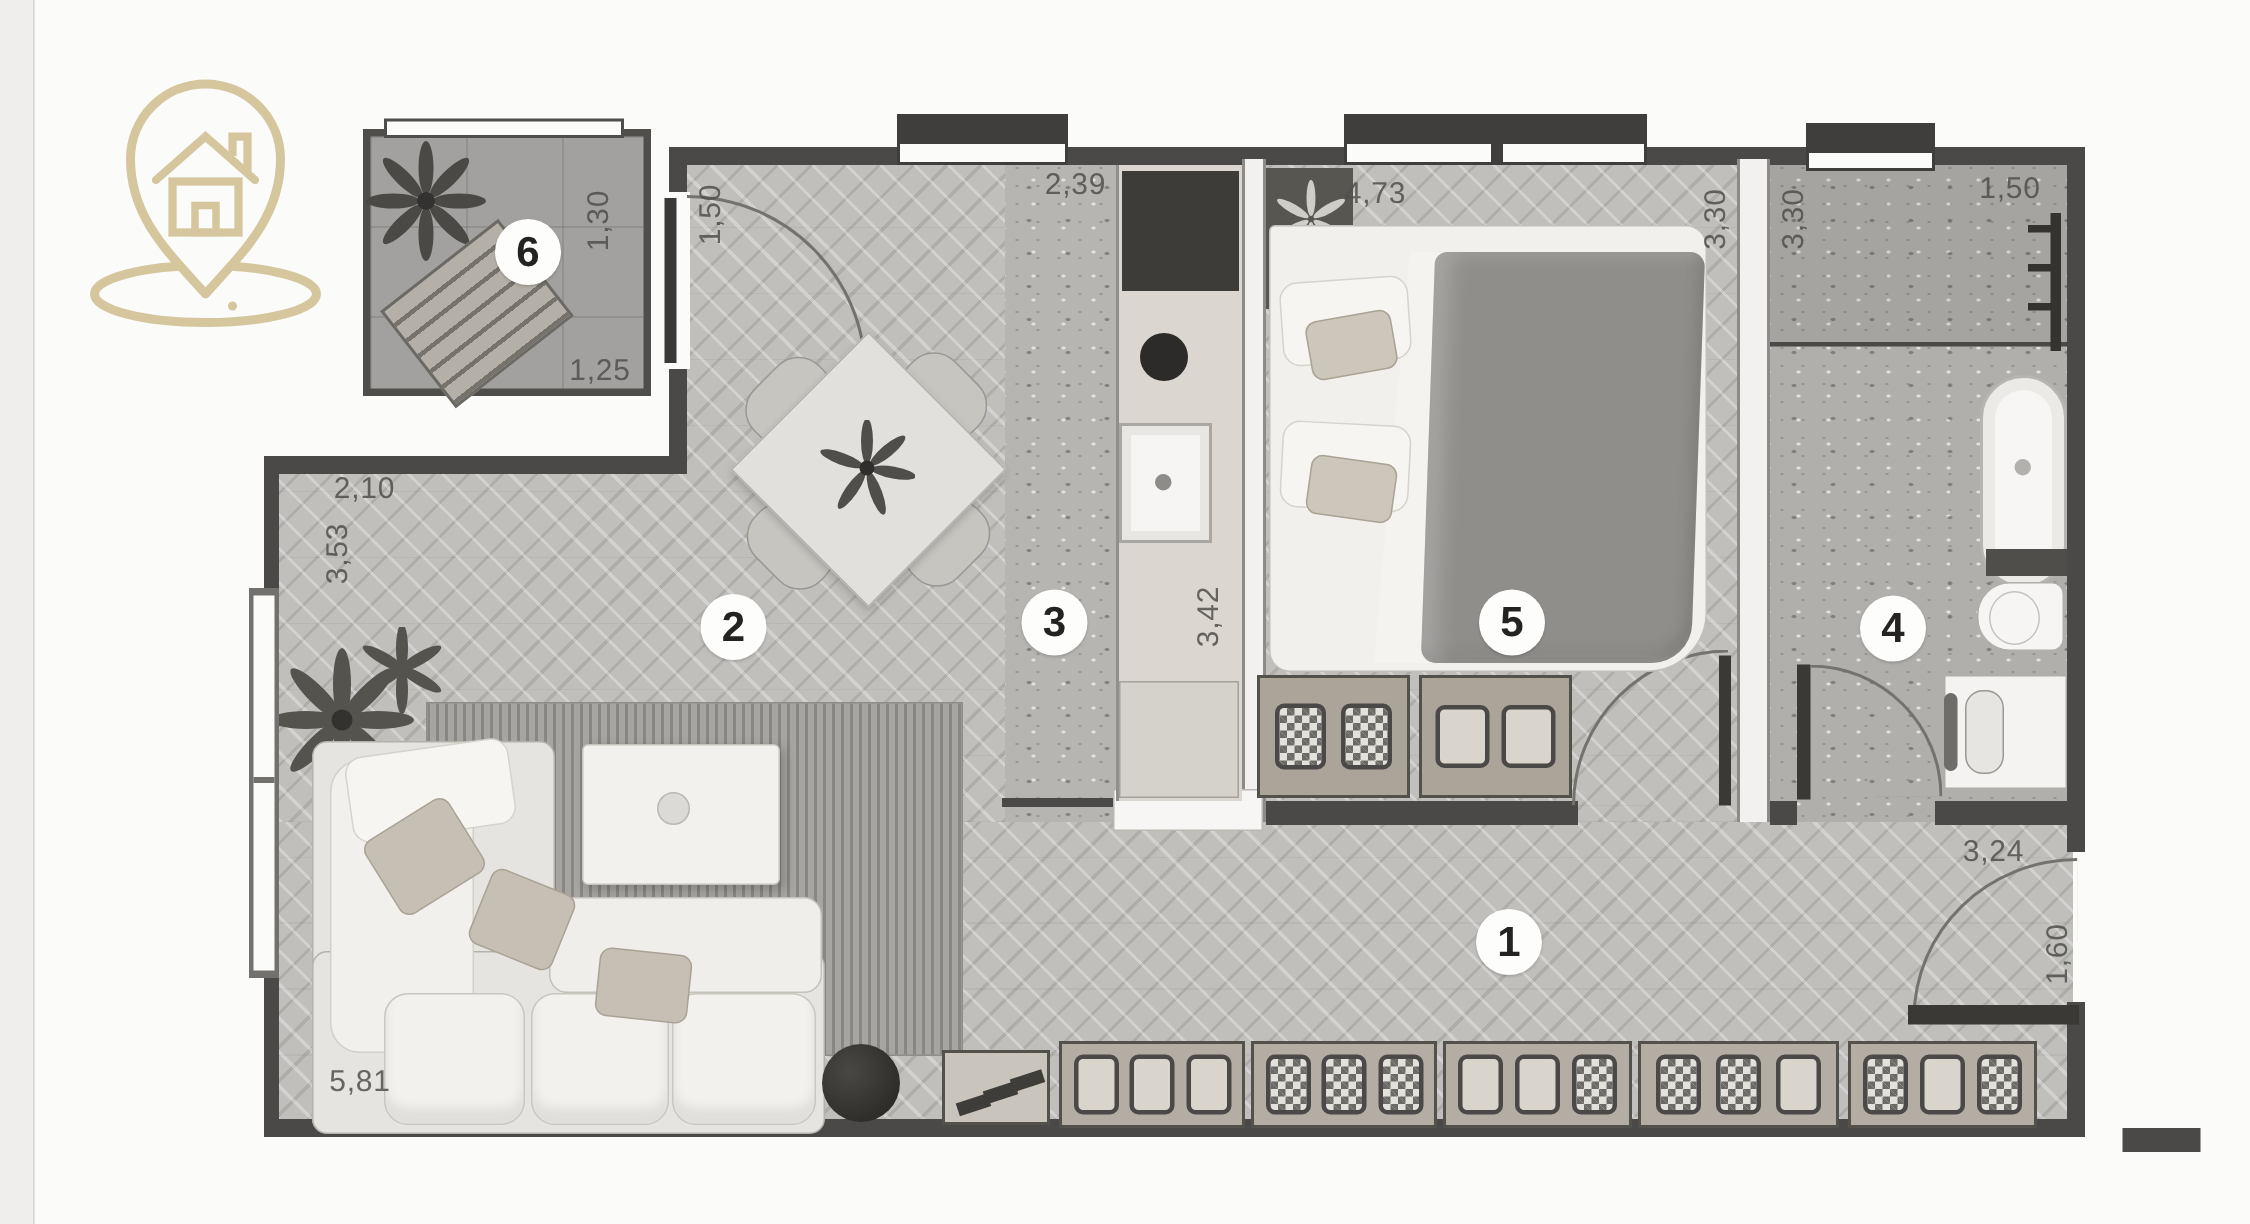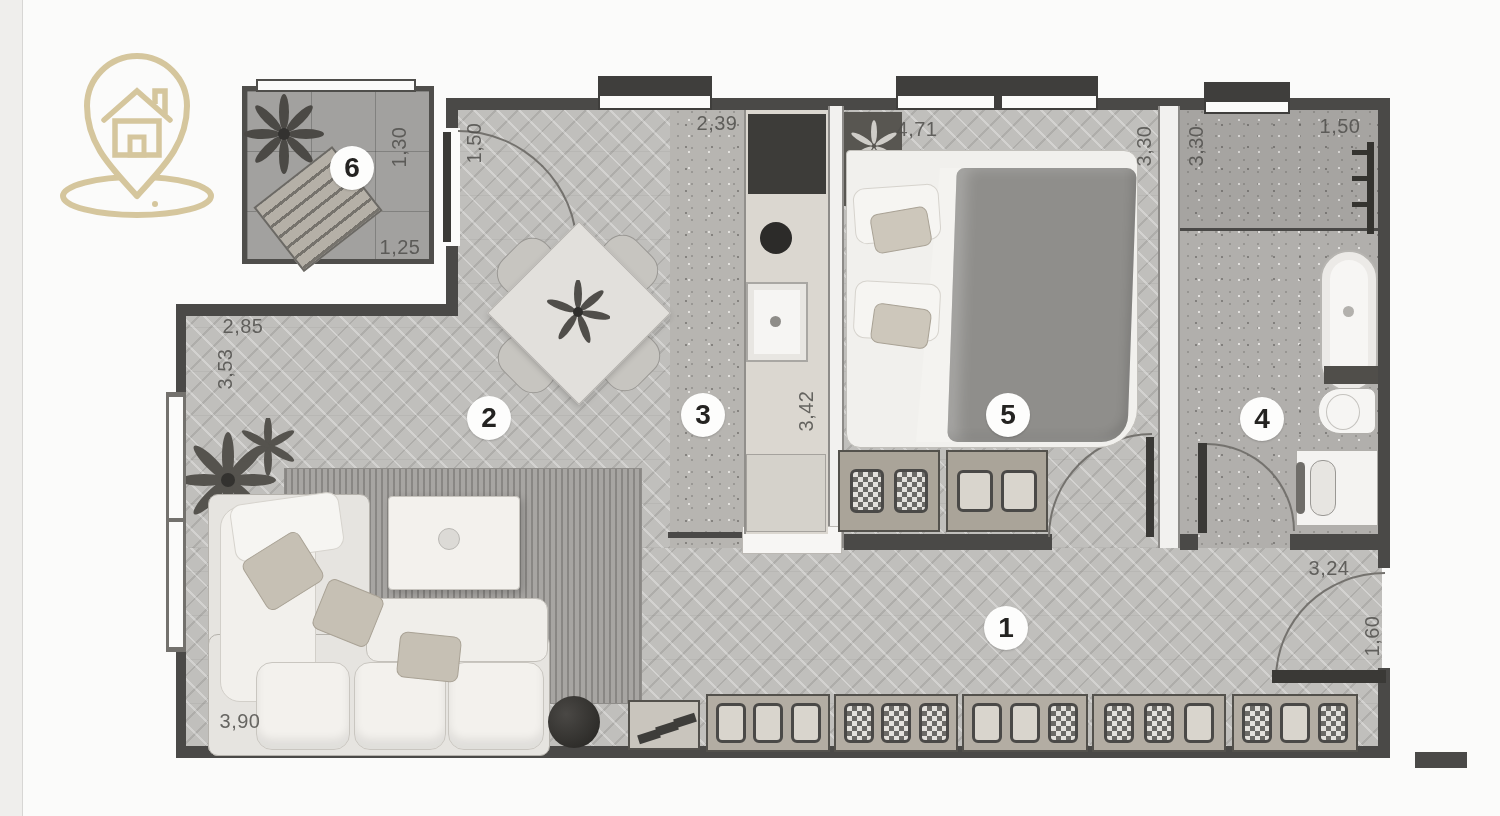--- a/index.html
+++ b/index.html
@@ -274,26 +274,26 @@
 
   <div class="marker" style="left:984px;top:606px;">1</div>
   <div class="marker" style="left:467px;top:396px;">2</div>
   <div class="marker" style="left:681px;top:393px;">3</div>
   <div class="marker" style="left:1240px;top:397px;">4</div>
   <div class="marker" style="left:986px;top:393px;">5</div>
   <div class="marker" style="left:330px;top:146px;">6</div>
 
   <span class="dim v" style="left:447px;top:131px;">1,50</span>
   <span class="dim" style="left:690px;top:111px;">2,39</span>
-  <span class="dim" style="left:890px;top:117px;">4,71</span>
+  <span class="dim" style="left:890px;top:117px;">4,73</span>
   <span class="dim v" style="left:1117px;top:134px;">3,30</span>
   <span class="dim v" style="left:1169px;top:134px;">3,30</span>
   <span class="dim" style="left:1313px;top:114px;">1,50</span>
   <span class="dim v" style="left:372px;top:135px;">1,30</span>
   <span class="dim" style="left:373px;top:235px;">1,25</span>
-  <span class="dim" style="left:216px;top:314px;">2,85</span>
+  <span class="dim" style="left:216px;top:314px;">2,10</span>
   <span class="dim v" style="left:198px;top:357px;">3,53</span>
   <span class="dim v" style="left:779px;top:399px;">3,42</span>
   <span class="dim" style="left:1302px;top:556px;">3,24</span>
   <span class="dim v" style="left:1345px;top:624px;">1,60</span>
-  <span class="dim" style="left:213px;top:709px;">3,90</span>
+  <span class="dim" style="left:213px;top:709px;">5,81</span>
 
 </div>
 
 </body></html>

